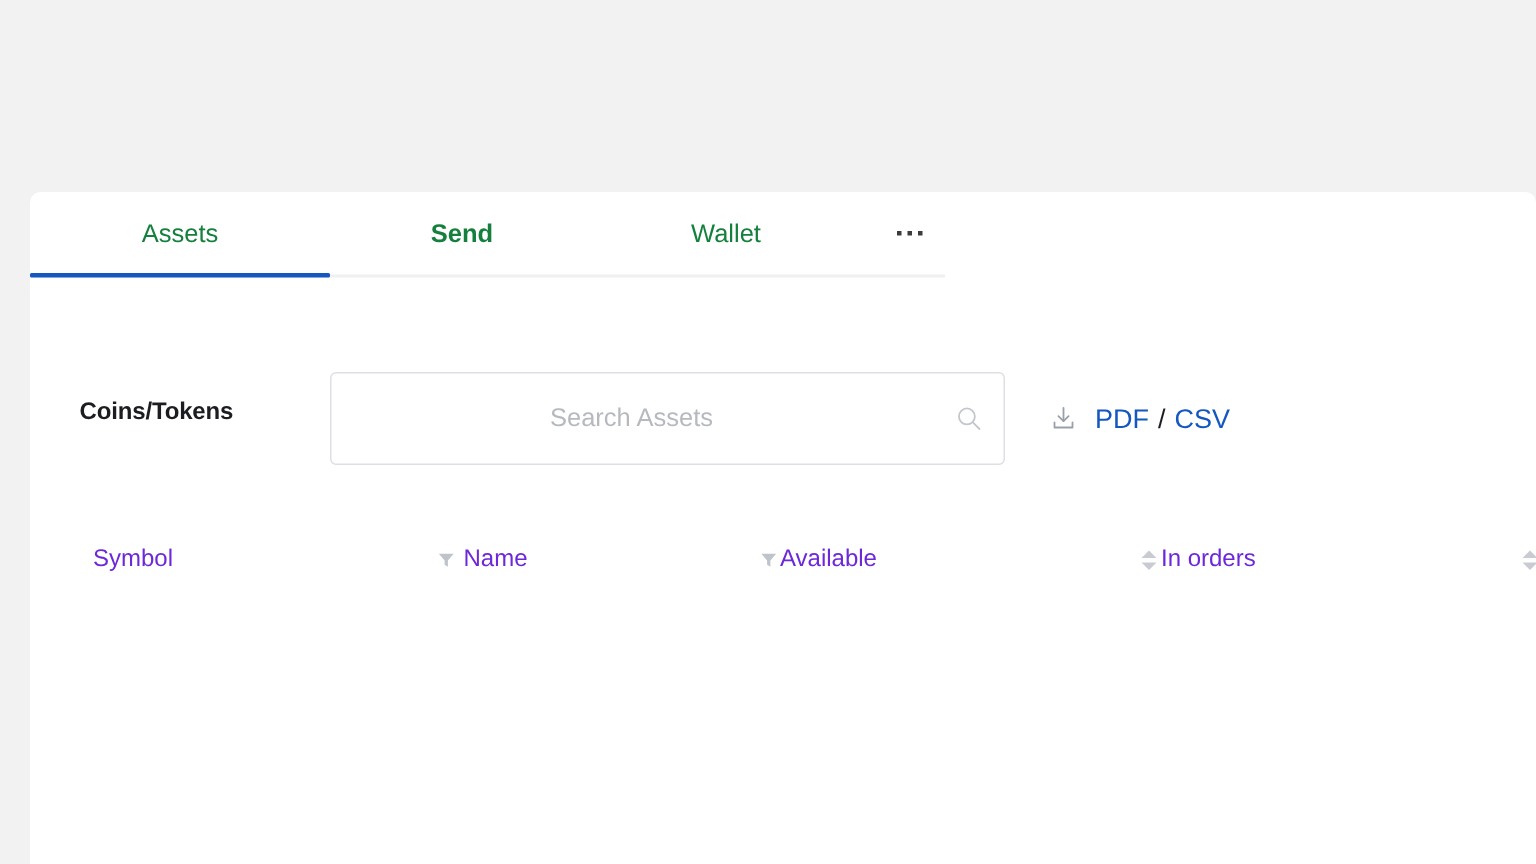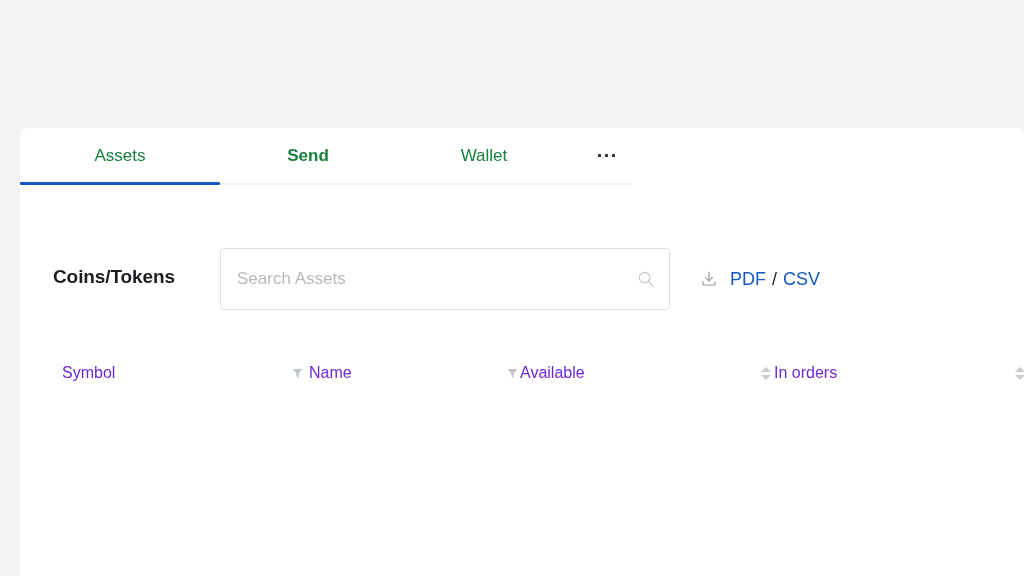--- a/index.html
+++ b/index.html
@@ -116,21 +116,21 @@
     position: absolute;
     left: 0;
     top: 120px;
     width: 1004px;
     height: 62px;
   }
   .coins-label {
     position: absolute;
     left: 33px;
     top: 18px;
-    font-size: 19px;
+    font-size: 16px;
     font-weight: 700;
     color: #1b1d21;
     letter-spacing: -0.1px;
   }
   .search-wrap {
     position: absolute;
     left: 200px;
     top: 0px;
     width: 450px;
     height: 62px;
@@ -146,20 +146,21 @@
     width: 400px;
     height: 60px;
     border: 0;
     outline: 0;
     background: transparent;
     padding: 0 16px;
     box-sizing: border-box;
     font-family: "Liberation Sans", sans-serif;
     font-size: 17px;
     color: #1b1d21;
+    text-align: center;
   }
   .search-input::placeholder {
     color: #b6babf;
   }
   .search-icon {
     position: absolute;
     right: 14px;
     top: 50%;
     transform: translateY(-50%);
     width: 18px;

